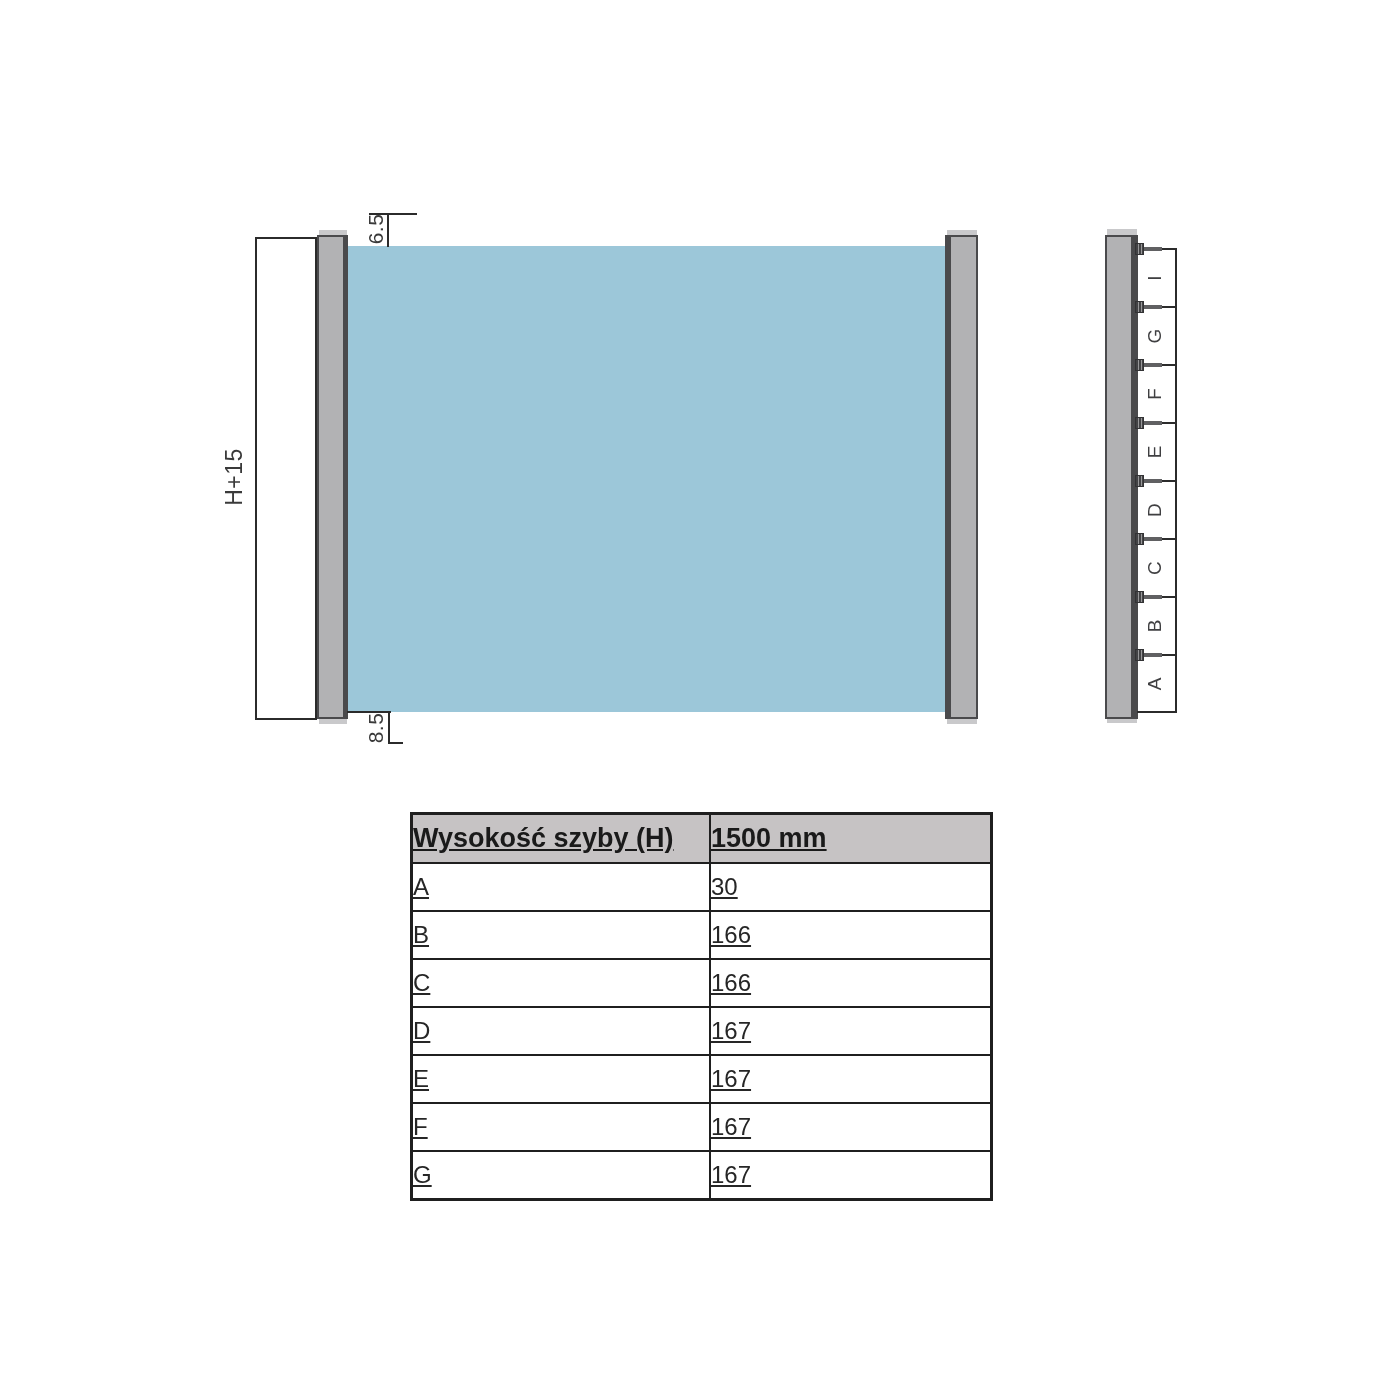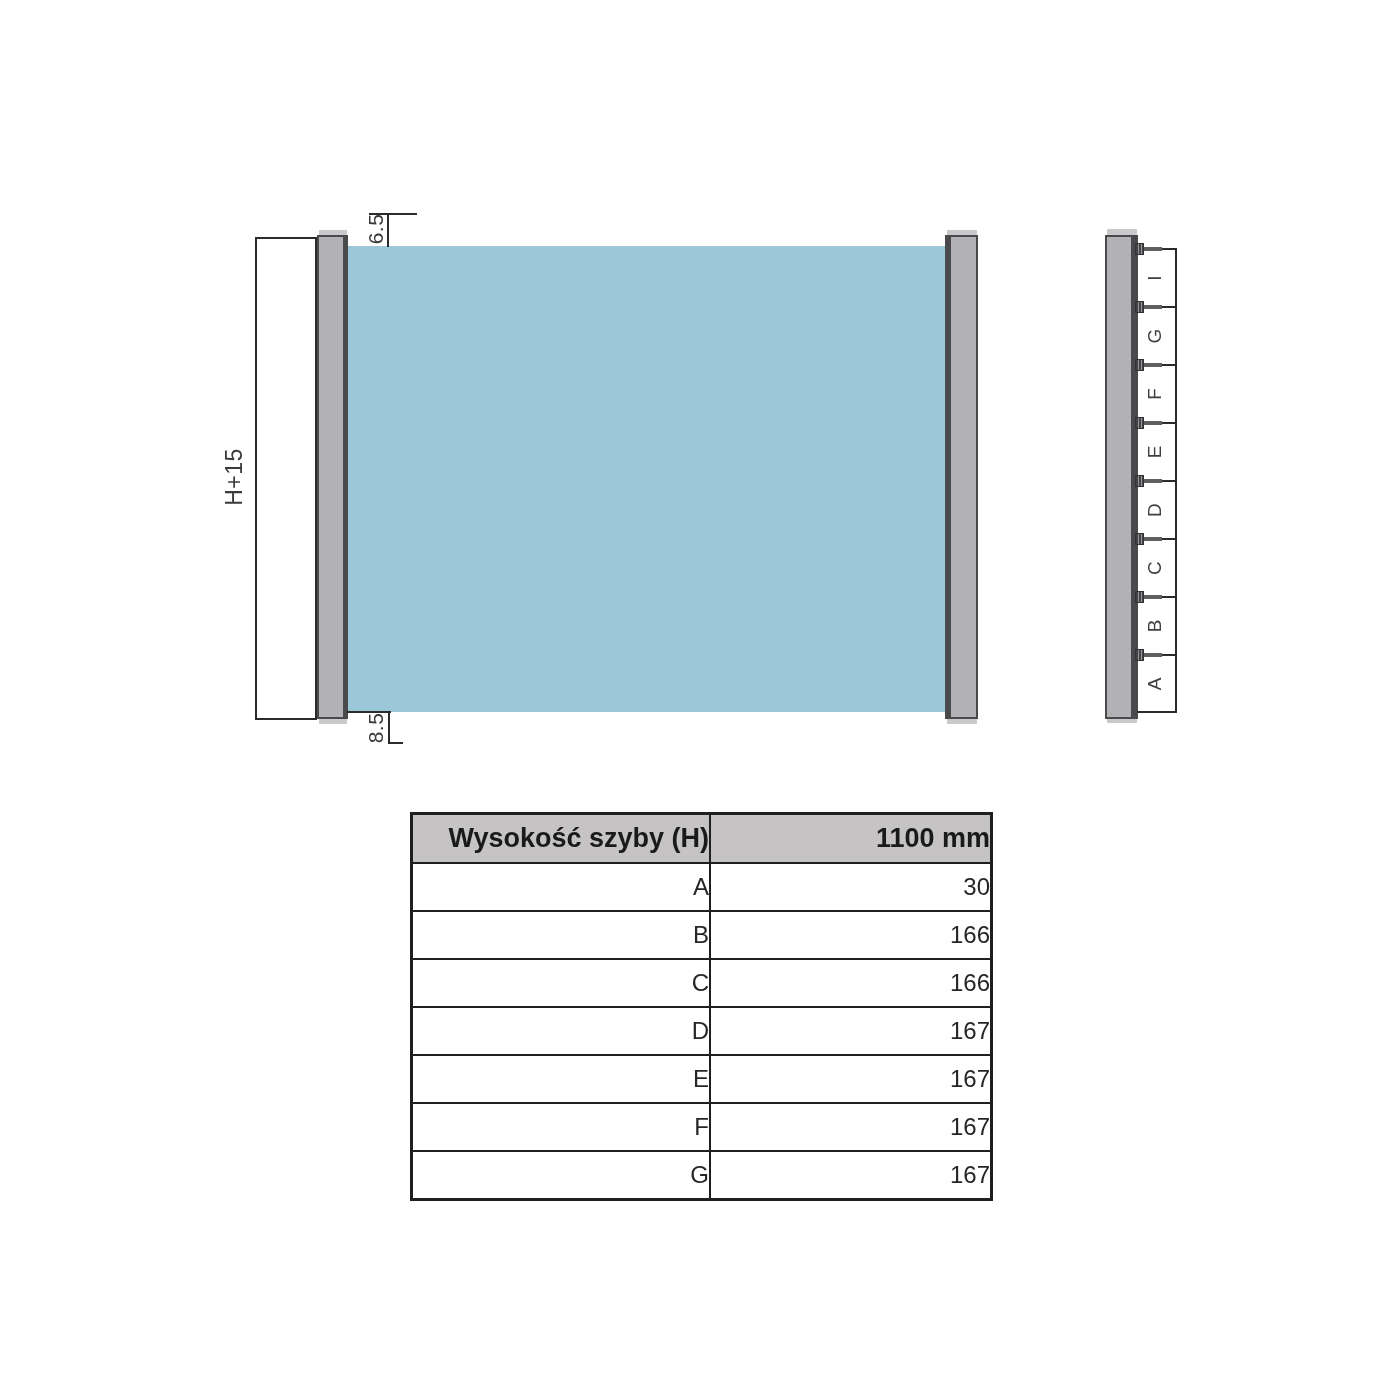--- a/index.html
+++ b/index.html
@@ -22,21 +22,21 @@
   
   .side-bar{left:1105px;top:235px;width:33px;height:484px;background:var(--profile,#b2b2b4);border:2px solid var(--profile_edge,#4a4a4c);border-right-width:7px;}
   .tick{height:2px;}
   .chain-v{left:1175px;top:248px;width:2px;height:465px;}
   .screw-head{width:9px;height:12px;border:1px solid #333335;
     background:repeating-linear-gradient(to right,#434345 0 2px,#98989a 2px 3px);}
   .screw-shaft{width:18px;height:4px;background:#606062;}
   .seg-label{width:44px;height:22px;font-size:19px;color:#3f3f41;}
   
   .spec-table{position:absolute;left:410px;top:812px;border-collapse:collapse;table-layout:fixed;}
-  .spec-table th,.spec-table td{border:2px solid #1f1f1f;text-align:right;vertical-align:middle;padding:0;}
+  .spec-table th,.spec-table td{border:2px solid #1f1f1f;text-align:left;vertical-align:middle;padding:0;text-decoration:underline;}
   .spec-table{border:3px solid #1f1f1f;}
   .spec-table th{background:var(--table_header_bg,#c6c3c4);font-size:27px;font-weight:bold;color:#1a1a1a;height:47px;}
   .spec-table td{font-size:24px;color:#262626;height:46px;background:#ffffff;}
   .col1{width:296px;}
   .col2{width:279px;}
 </style>
 </head>
 <body>
 
 <div id="canvas">
@@ -102,21 +102,21 @@
   <div class="abs rot seg-label" style="left:1133px;top:441px;">E</div>
   <div class="abs rot seg-label" style="left:1133px;top:499px;">D</div>
   <div class="abs rot seg-label" style="left:1133px;top:557px;">C</div>
   <div class="abs rot seg-label" style="left:1133px;top:615px;">B</div>
   <div class="abs rot seg-label" style="left:1133px;top:673px;">A</div>
 
   <table class="spec-table">
     <tbody>
         <tr>
       <th class="col1">Wysokość szyby (H)</th>
-      <th class="col2">1100 mm</th>
+      <th class="col2">1500 mm</th>
     </tr>
     <tr>
       <td>A</td>
       <td>30</td>
     </tr>
     <tr>
       <td>B</td>
       <td>166</td>
     </tr>
     <tr>

